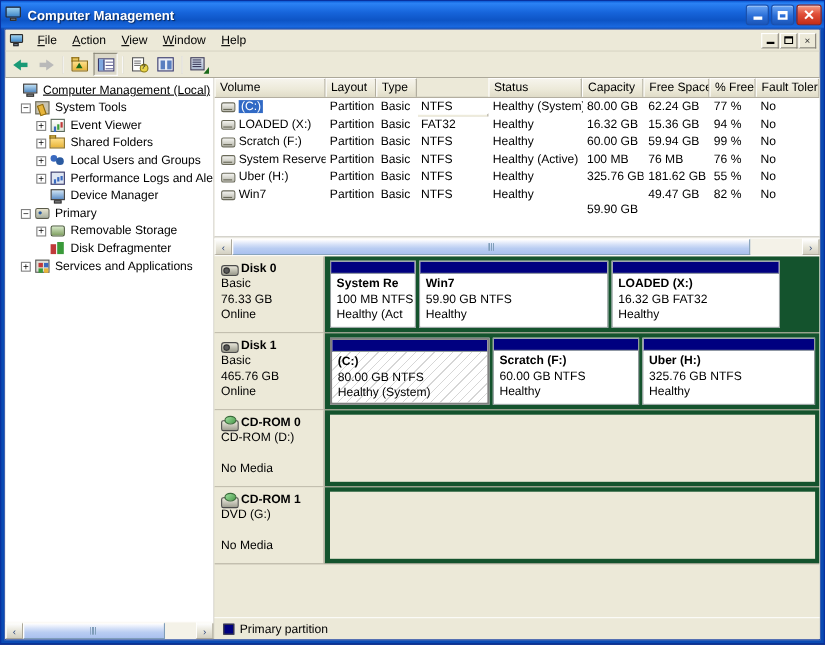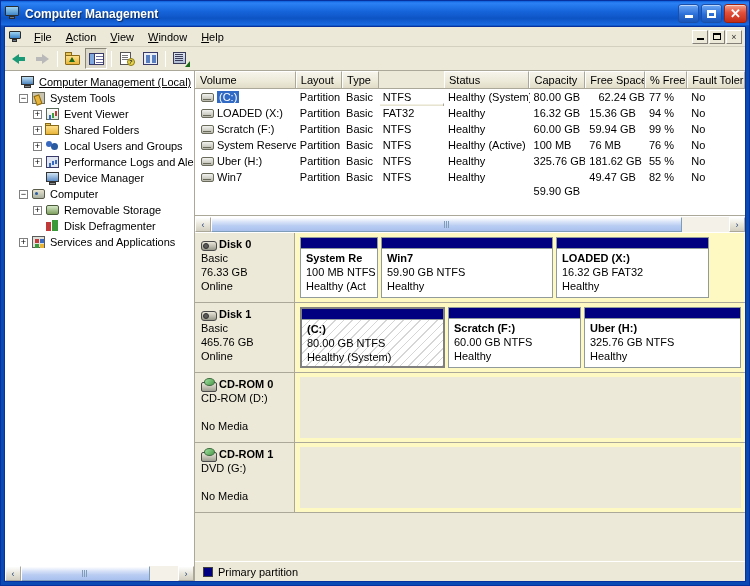--- a/index.html
+++ b/index.html
@@ -202,21 +202,21 @@
     padding: 4px 4px 0 6px;
     border-right: 1px solid #aca899;
     background: #ece9d8;
     font-size: 11px; color: #000; line-height: 14px;
     position: relative;
   }
   .disk-info .dtitle { font-weight: bold; display: flex; align-items: center; gap: 2px;}
   .disk-info .dicon { width: 16px; height: 13px; flex:none; position: relative; }
   .disk-track {
     flex: 1; padding: 4px 4px 4px 5px; display: flex; gap: 3px; align-items: stretch;
-    background: #fef9c3; min-width: 0;
+    background: #14532d; min-width: 0;
   }
   .part {
     display: flex; flex-direction: column;
     border: 1px solid #919b9c;
     background: #fff;
     overflow: hidden; flex: none;
   }
   .part .pbar { height: 11px; background: #000080; flex: none; border-bottom: 1px solid #919b9c;}
   .part .pbody {
     flex: 1; padding: 2px 4px 0 5px;
@@ -481,21 +481,21 @@
                 <i class="ti-dev"></i>
                 <i class="ti-dev-b"></i>
               </span>
               <span class="tlabel">Device Manager</span>
             </div>
             <div class="tnode indent1">
               <span class="expander">−</span>
               <span class="ticon">
                 <i class="ti-storage"></i>
               </span>
-              <span class="tlabel">Computer</span>
+              <span class="tlabel">Primary</span>
             </div>
             <div class="tnode indent2">
               <span class="expander">+</span>
               <span class="ticon">
                 <i class="ti-remov"></i>
               </span>
               <span class="tlabel">Removable Storage</span>
             </div>
             <div class="tnode indent2">
               <span class="expander none"></span>
@@ -543,21 +543,21 @@
                   <span class="vol-ico">
                     <i class="vi-drive"></i>
                   </span>
                   <span class="txt sel">(C:)</span>
                 </div>
                 <div class="vcell" style="width: 48px;">Partition</div>
                 <div class="vcell" style="width: 38px;">Basic</div>
                 <div class="vcell" style="width: 68px;">NTFS</div>
                 <div class="vcell" style="width: 89px;">Healthy (System)</div>
                 <div class="vcell" style="width: 58px;">80.00 GB</div>
-                <div class="vcell" style="width: 62px; text-align: right;">62.24 GB</div>
+                <div class="vcell" style="width: 62px;">62.24 GB</div>
                 <div class="vcell" style="width: 44px;">77 %</div>
                 <div class="vcell" style="width: 60px;">No</div>
               </div>
               <div class="vrow">
                 <div class="vcell vname" style="width: 105px;">
                   <span class="vol-ico">
                     <i class="vi-drive"></i>
                   </span>
                   <span class="txt">LOADED (X:)</span>
                 </div>

